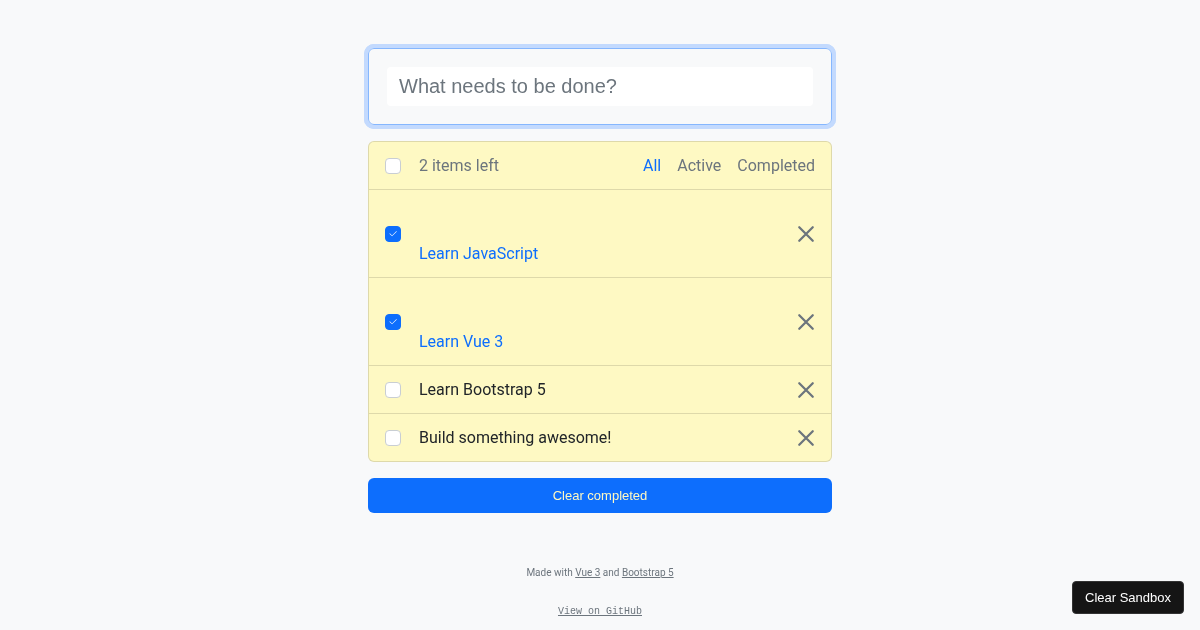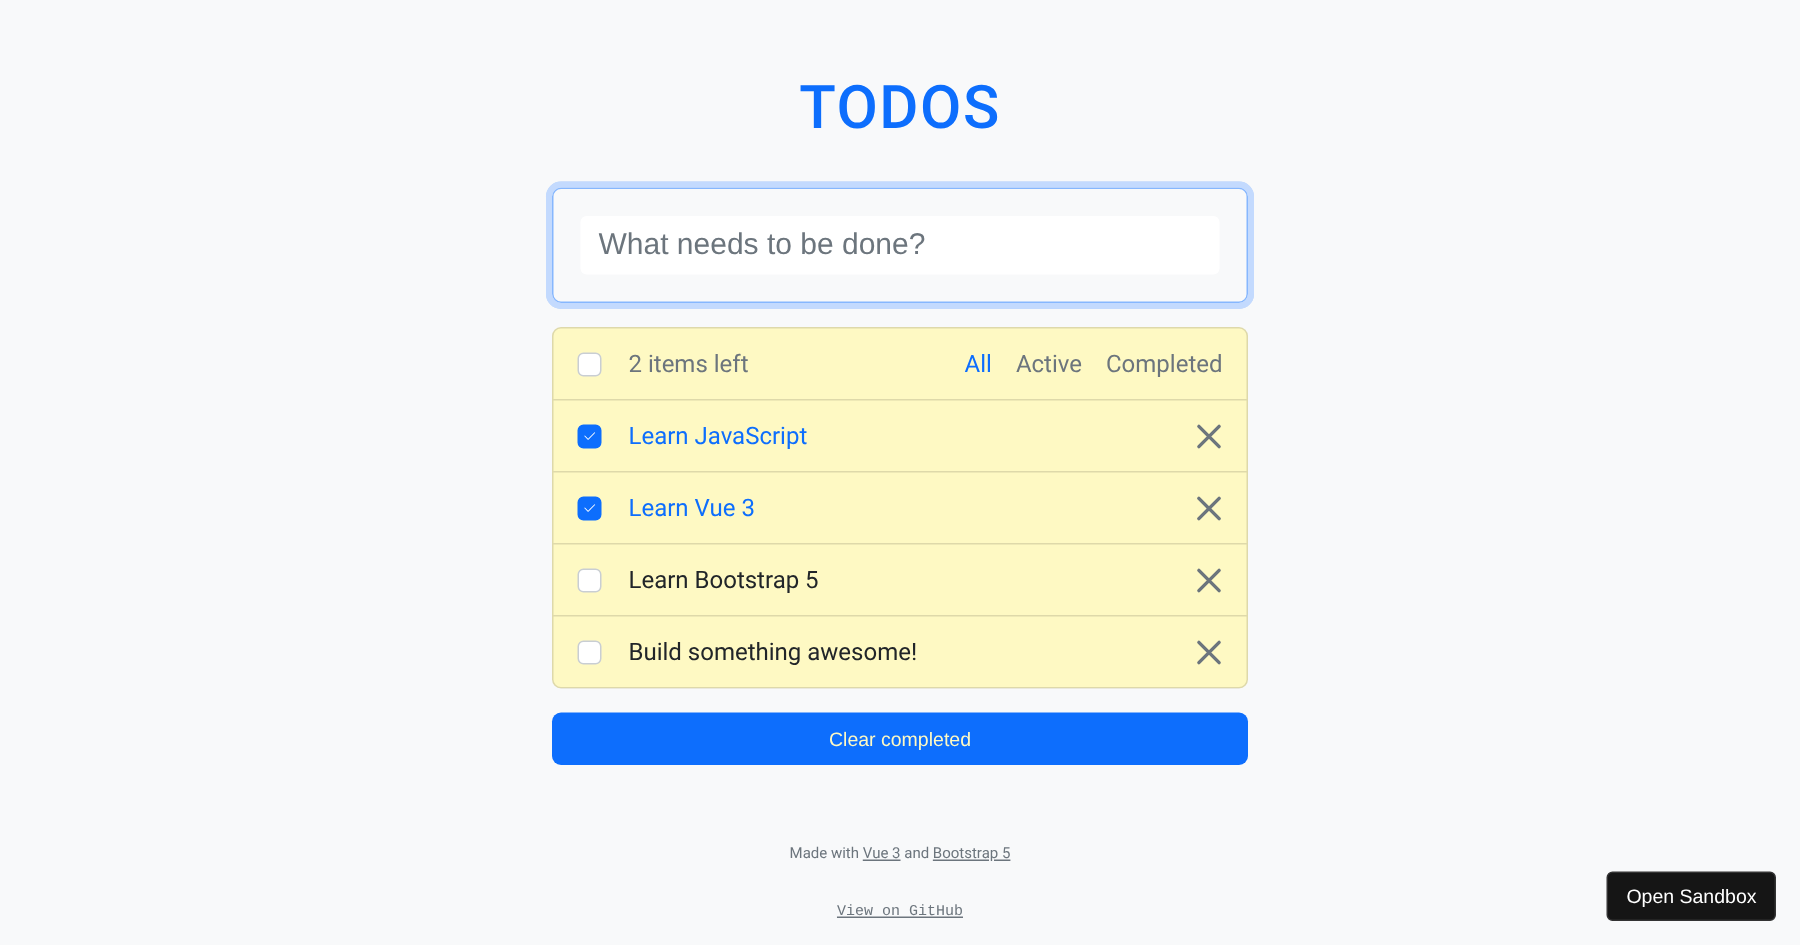--- a/index.html
+++ b/index.html
@@ -79,21 +79,21 @@
     .items-left { margin-left: 18px; flex: 1; }
     .filters { display: flex; gap: 16px; text-align: right; }
     .filter { cursor: pointer; color: #6c757d; }
     .filter.active { color: #0d6efd; }
     .todo-label {
       margin-left: 18px;
       flex: 1;
       font-size: 16px;
       color: #212529;
     }
-    .todo-label.done { color: #0d6efd; }
+    .todo-label.done { color: #0d6efd; margin-top: 40px; }
     .close-icon {
       width: 18px;
       height: 18px;
       cursor: pointer;
       color: #6c757d;
       flex-shrink: 0;
     }
     .close-icon svg { width: 100%; height: 100%; }
     .clear-btn {
       width: 100%;
@@ -124,21 +124,20 @@
       border-radius: 4px;
       padding: 8px 12px;
       font-size: 13px;
       cursor: pointer;
     }
   </style>
 </head>
 <body>
 
 <div class="container">
-  <h1 class="title">TODOS</h1>
 
   <div class="new-todo-wrap">
     <input class="new-todo" type="text" placeholder="What needs to be done?" style="">
   </div>
 
   <div class="card">
     <div class="card-row header-row">
       <span class="checkbox">
         
       </span>
@@ -195,13 +194,13 @@
   <div class="footer">
     <div>
       <span>Made with </span><a>Vue 3</a><span> and </span><a>Bootstrap 5</a>
     </div>
     <div class="footer-line2">
       <a>View on GitHub</a>
     </div>
   </div>
 </div>
 
-<button class="sandbox-btn">Open Sandbox</button>
+<button class="sandbox-btn">Clear Sandbox</button>
 
 </body></html>

